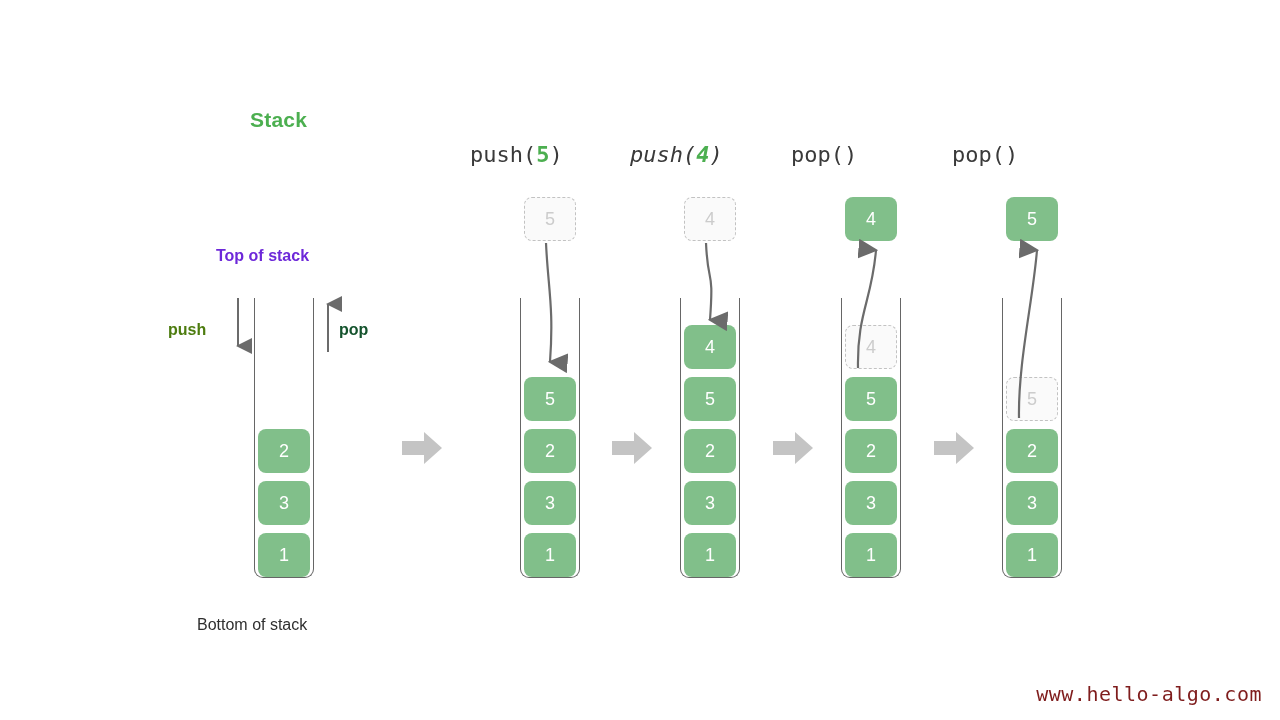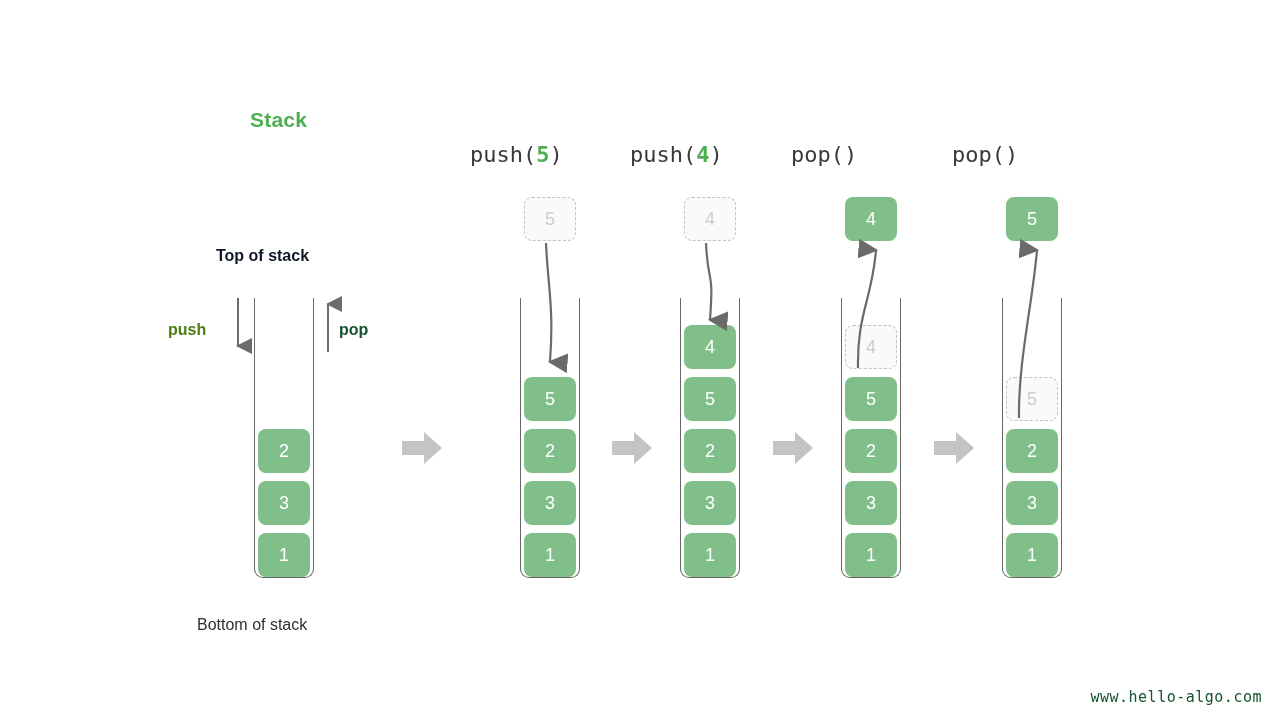--- a/index.html
+++ b/index.html
@@ -15,21 +15,21 @@
   .abs{position:absolute;}
 
   
   .title-stack{
     left:250px; top:108px;
     font-size:21px; font-weight:bold;
     color:#4caf50; letter-spacing:.2px;
   }
   .label-top{
     left:216px; top:247px;
-    font-size:16px; font-weight:bold; color:#0f172a;
+    font-size:16px; font-weight:bold; color:#6d28d9;
   }
   .label-bottom{
     left:197px; top:616px;
     font-size:16px; font-weight:normal; color:#2f2f2f;
   }
   .label-push{
     left:168px; top:321px;
     font-size:16px; font-weight:bold; color:#4d7c0f;
   }
   .label-pop{
@@ -39,21 +39,21 @@
   .op-header{
     font-family:"DejaVu Sans Mono", monospace;
     font-size:22px; color:#3a3a3a;
     top:142px; text-align:left; width:160px;
     white-space:pre;
   }
   .op-header .arg{color:#4caf50;font-weight:bold;}
   .watermark{
     right:18px; bottom:14px;
     font-family:"DejaVu Sans Mono", monospace;
-    font-size:15px; color:#14532d; letter-spacing:.5px;
+    font-size:20px; color:#7f1d1d; letter-spacing:.5px;
   }
 
   
   .stack-col{position:absolute;top:0;width:160px;height:720px;}
   .container-walls{
     position:absolute;
     width:60px;height:280px;
     left:50px; top:298px;
     border-left:1.6px solid #666;
     border-right:1.6px solid #666;
@@ -149,21 +149,21 @@
         <div class="floating ghost">5</div>
         <svg width="160" height="400" style="left: 0px; top: 0px;">
           <defs>
             <marker id="tip0" markerWidth="9" markerHeight="9" refX="4.5" refY="8" orient="auto">
               <path d="M0,0 L4.5,9 L9,0 Z" fill="#6b6b6b"></path>
             </marker>
           </defs>
           <path fill="none" stroke="#6b6b6b" stroke-width="2.2" marker-end="url(#tip0)" d="M 76,243 C 78,288 84,307 80,362"></path>
         </svg>
       </div>
-      <div class="abs op-header" style="left: 630px;"><span>push(</span><span class="arg">4</span><span>)</span></div>
+      <div class="abs op-header" style="left: 630px; font-style: italic;"><span>push(</span><span class="arg">4</span><span>)</span></div>
       <div class="stack-col" style="left: 630px;">
         <div class="container-walls"></div>
         <div class="cells">
           <div class="cell solid">1</div>
           <div class="cell solid">3</div>
           <div class="cell solid">2</div>
           <div class="cell solid">5</div>
           <div class="cell solid">4</div>
         </div>
         <div class="floating ghost">4</div>

